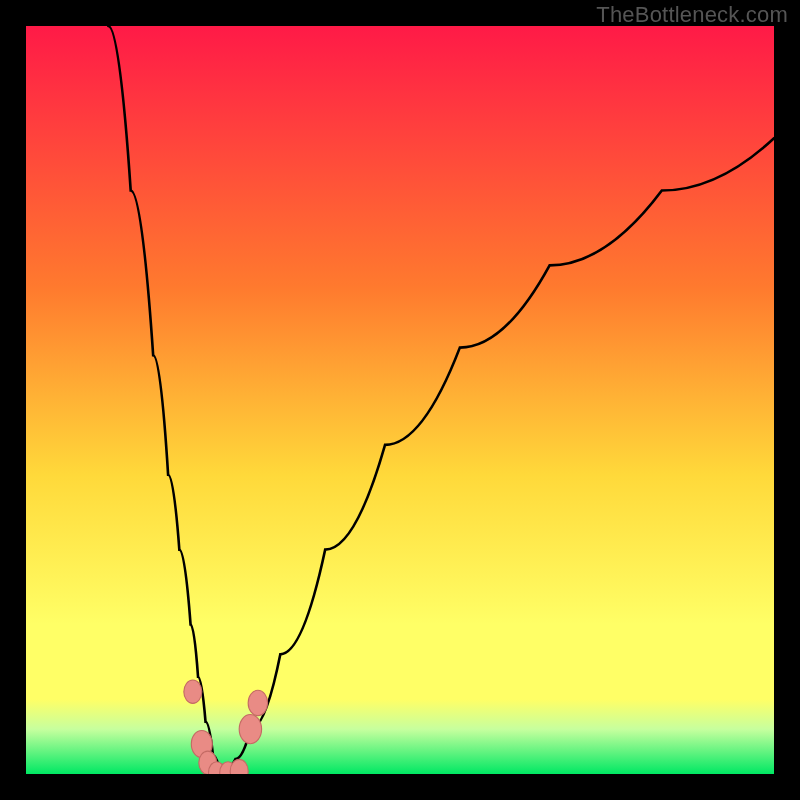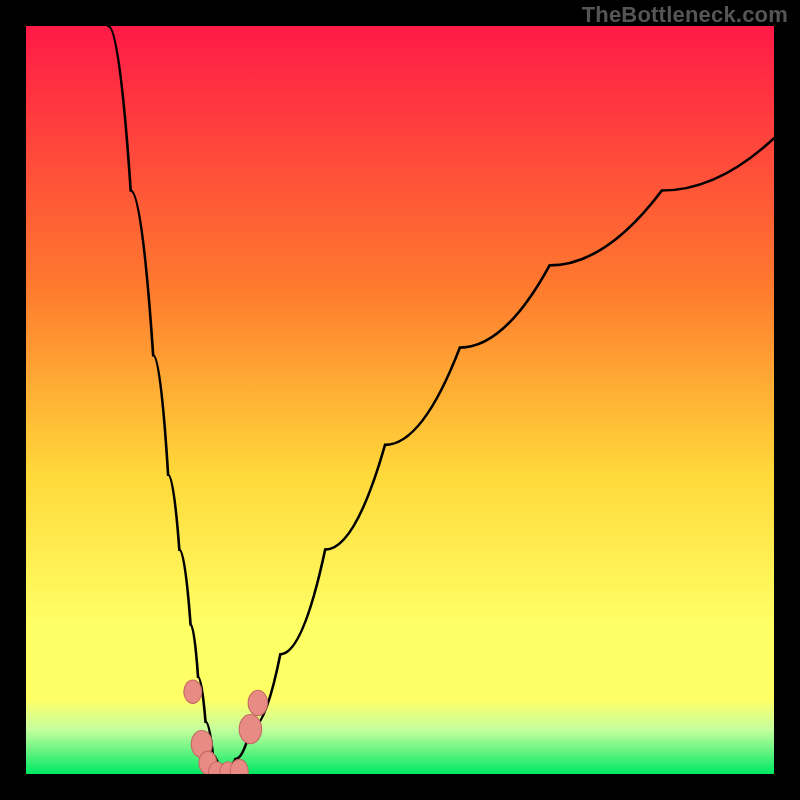--- a/index.html
+++ b/index.html
@@ -27,21 +27,21 @@
   .gradient-bg {
     position: absolute;
     inset: 0;
   }
   .watermark {
     position: absolute;
     top: 2px;
     right: 12px;
     color: #555;
     font-size: 22px;
-    font-weight: 700;
+    font-weight: 400;
     letter-spacing: 0.2px;
   }
   svg.curves {
     position: absolute;
     inset: 0;
     width: 100%;
     height: 100%;
   }
 </style>
 </head>

